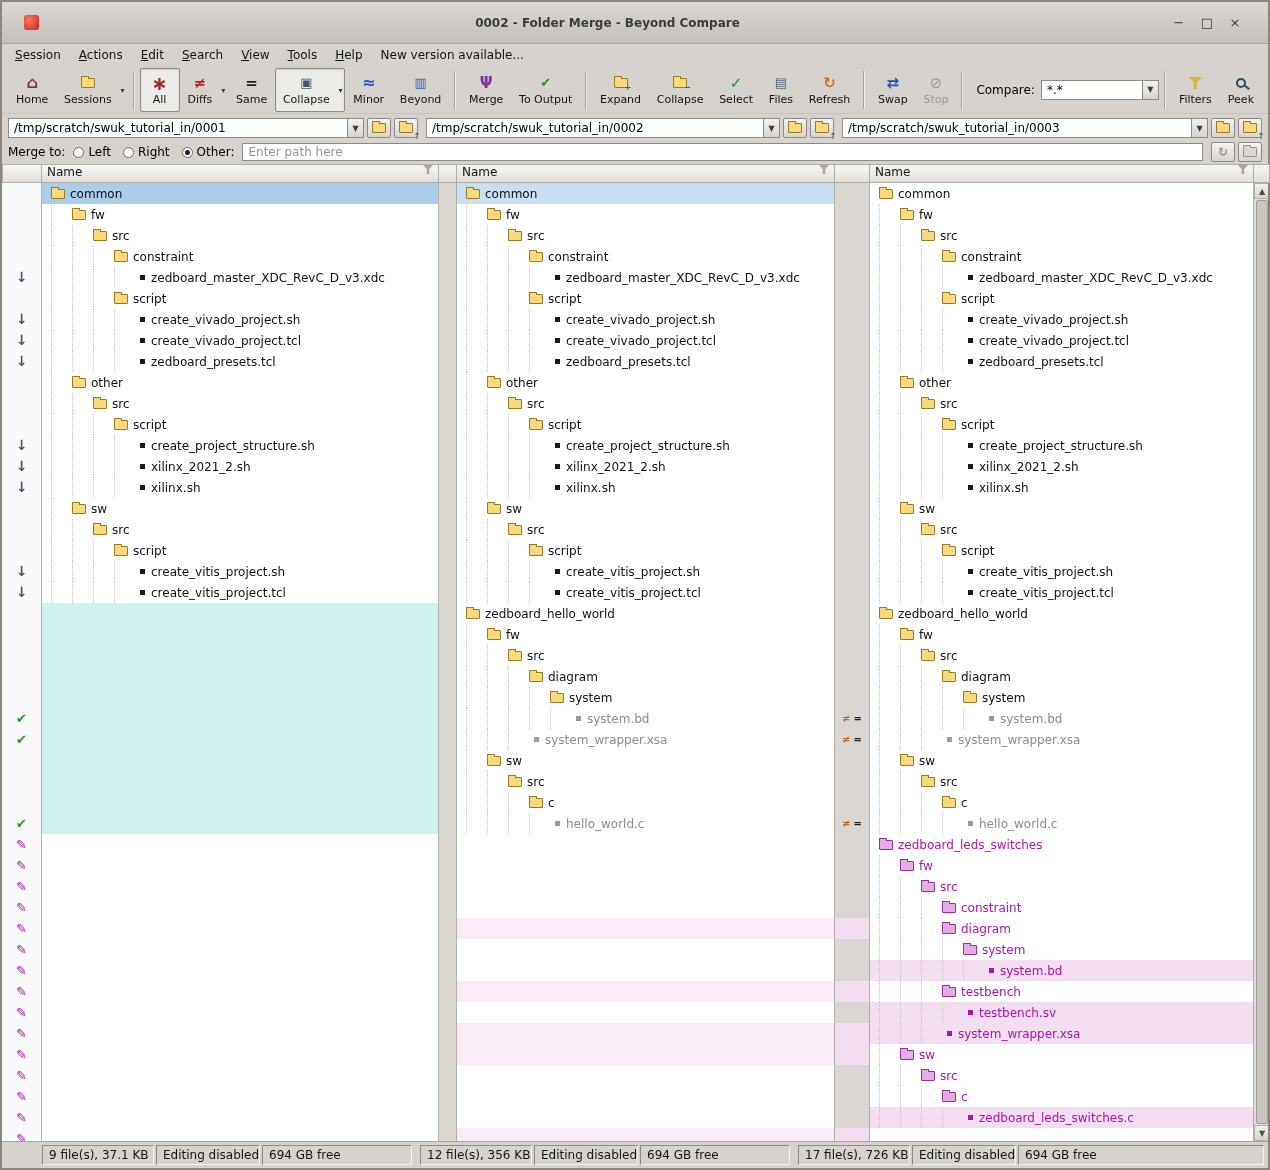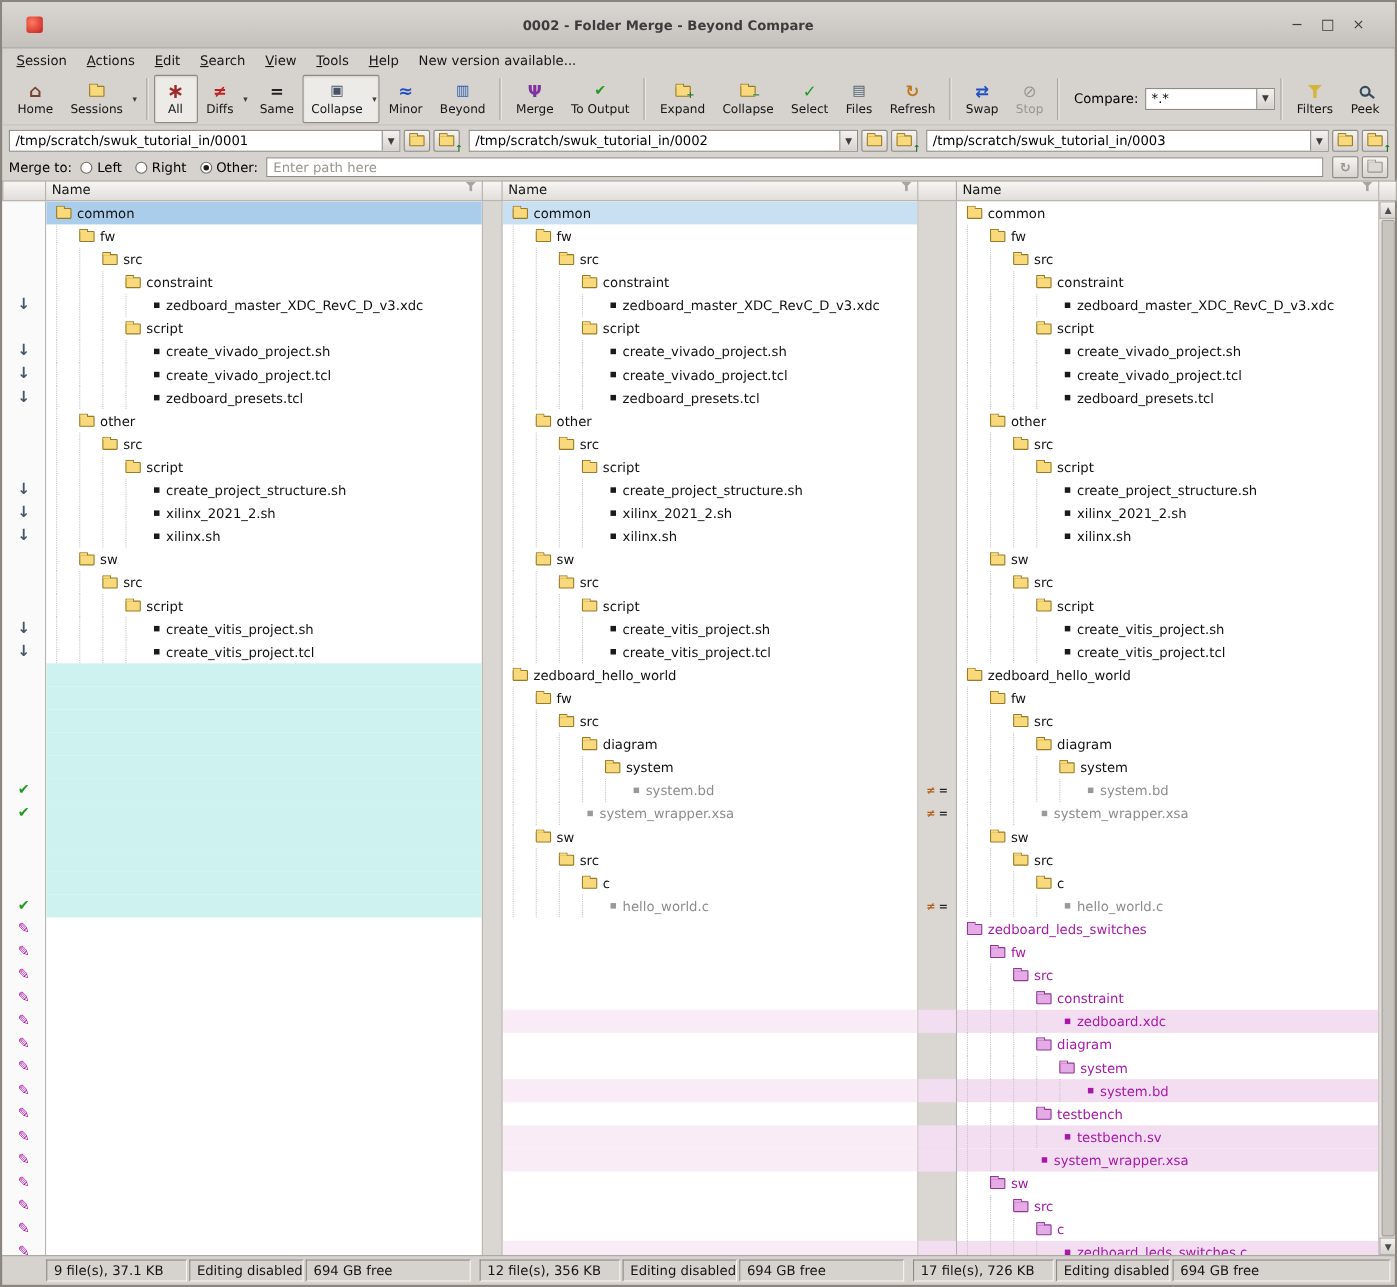--- a/index.html
+++ b/index.html
@@ -96,21 +96,21 @@
   
   .vscroll{width:16px;background:#e2deda;display:flex;flex-direction:column;flex:none}
   .sarr{height:16px;display:flex;align-items:center;justify-content:center;font-size:8px;color:#4c4c4c;background:linear-gradient(#f4f2f0,#d6d2ce);border:1px solid #b2aea8;flex:none}
   .sthumb{flex:1;margin:1px 2px;background:#c8c4c0;border:1px solid #a29e98;border-radius:2px}
 
   
   .statusbar{height:26px;display:flex;align-items:center;padding:2px 4px 2px 40px;gap:8px;flex:none}
   .sgroup{display:flex;gap:2px}
   .sgroup:last-child{flex:1}
   .scell{height:20px;border:1px solid;border-color:#8e8a84 #f6f4f2 #f6f4f2 #8e8a84;padding:2px 6px;color:#151515;background:#d6d2ce;white-space:nowrap;overflow:hidden}
-  .sc0{width:128px}.sc1{width:104px}.sc2{width:150px}
+  .sc0{width:112px}.sc1{width:104px}.sc2{width:150px}
   .sgroup:last-child .sc2{flex:1}
 
   .peekglass{width:10px;height:10px;border:2px solid #344a5e;border-radius:50%;position:relative;display:inline-block}
   .peekglass::after{content:"";position:absolute;width:7px;height:2px;background:#344a5e;right:-6px;bottom:-2px;transform:rotate(40deg)}
 </style>
 </head>
 <body>
 
 <div class="window">
   <div class="titlebar">
@@ -1088,28 +1088,20 @@
           <span class="ffold tfold purple"></span>
           <span class="tlabel purple">src</span>
         </div>
         <div class="trow">
           <span class="ind"></span>
           <span class="ind"></span>
           <span class="ind"></span>
           <span class="ffold tfold purple"></span>
           <span class="tlabel purple">constraint</span>
         </div>
-        <div class="trow pinkr">
-          <span class="ind"></span>
-          <span class="ind"></span>
-          <span class="ind"></span>
-          <span class="ind"></span>
-          <span class="fdot purple"></span>
-          <span class="tlabel purple">zedboard.xdc</span>
-        </div>
         <div class="trow">
           <span class="ind"></span>
           <span class="ind"></span>
           <span class="ind"></span>
           <span class="ffold tfold purple"></span>
           <span class="tlabel purple">diagram</span>
         </div>
         <div class="trow">
           <span class="ind"></span>
           <span class="ind"></span>

